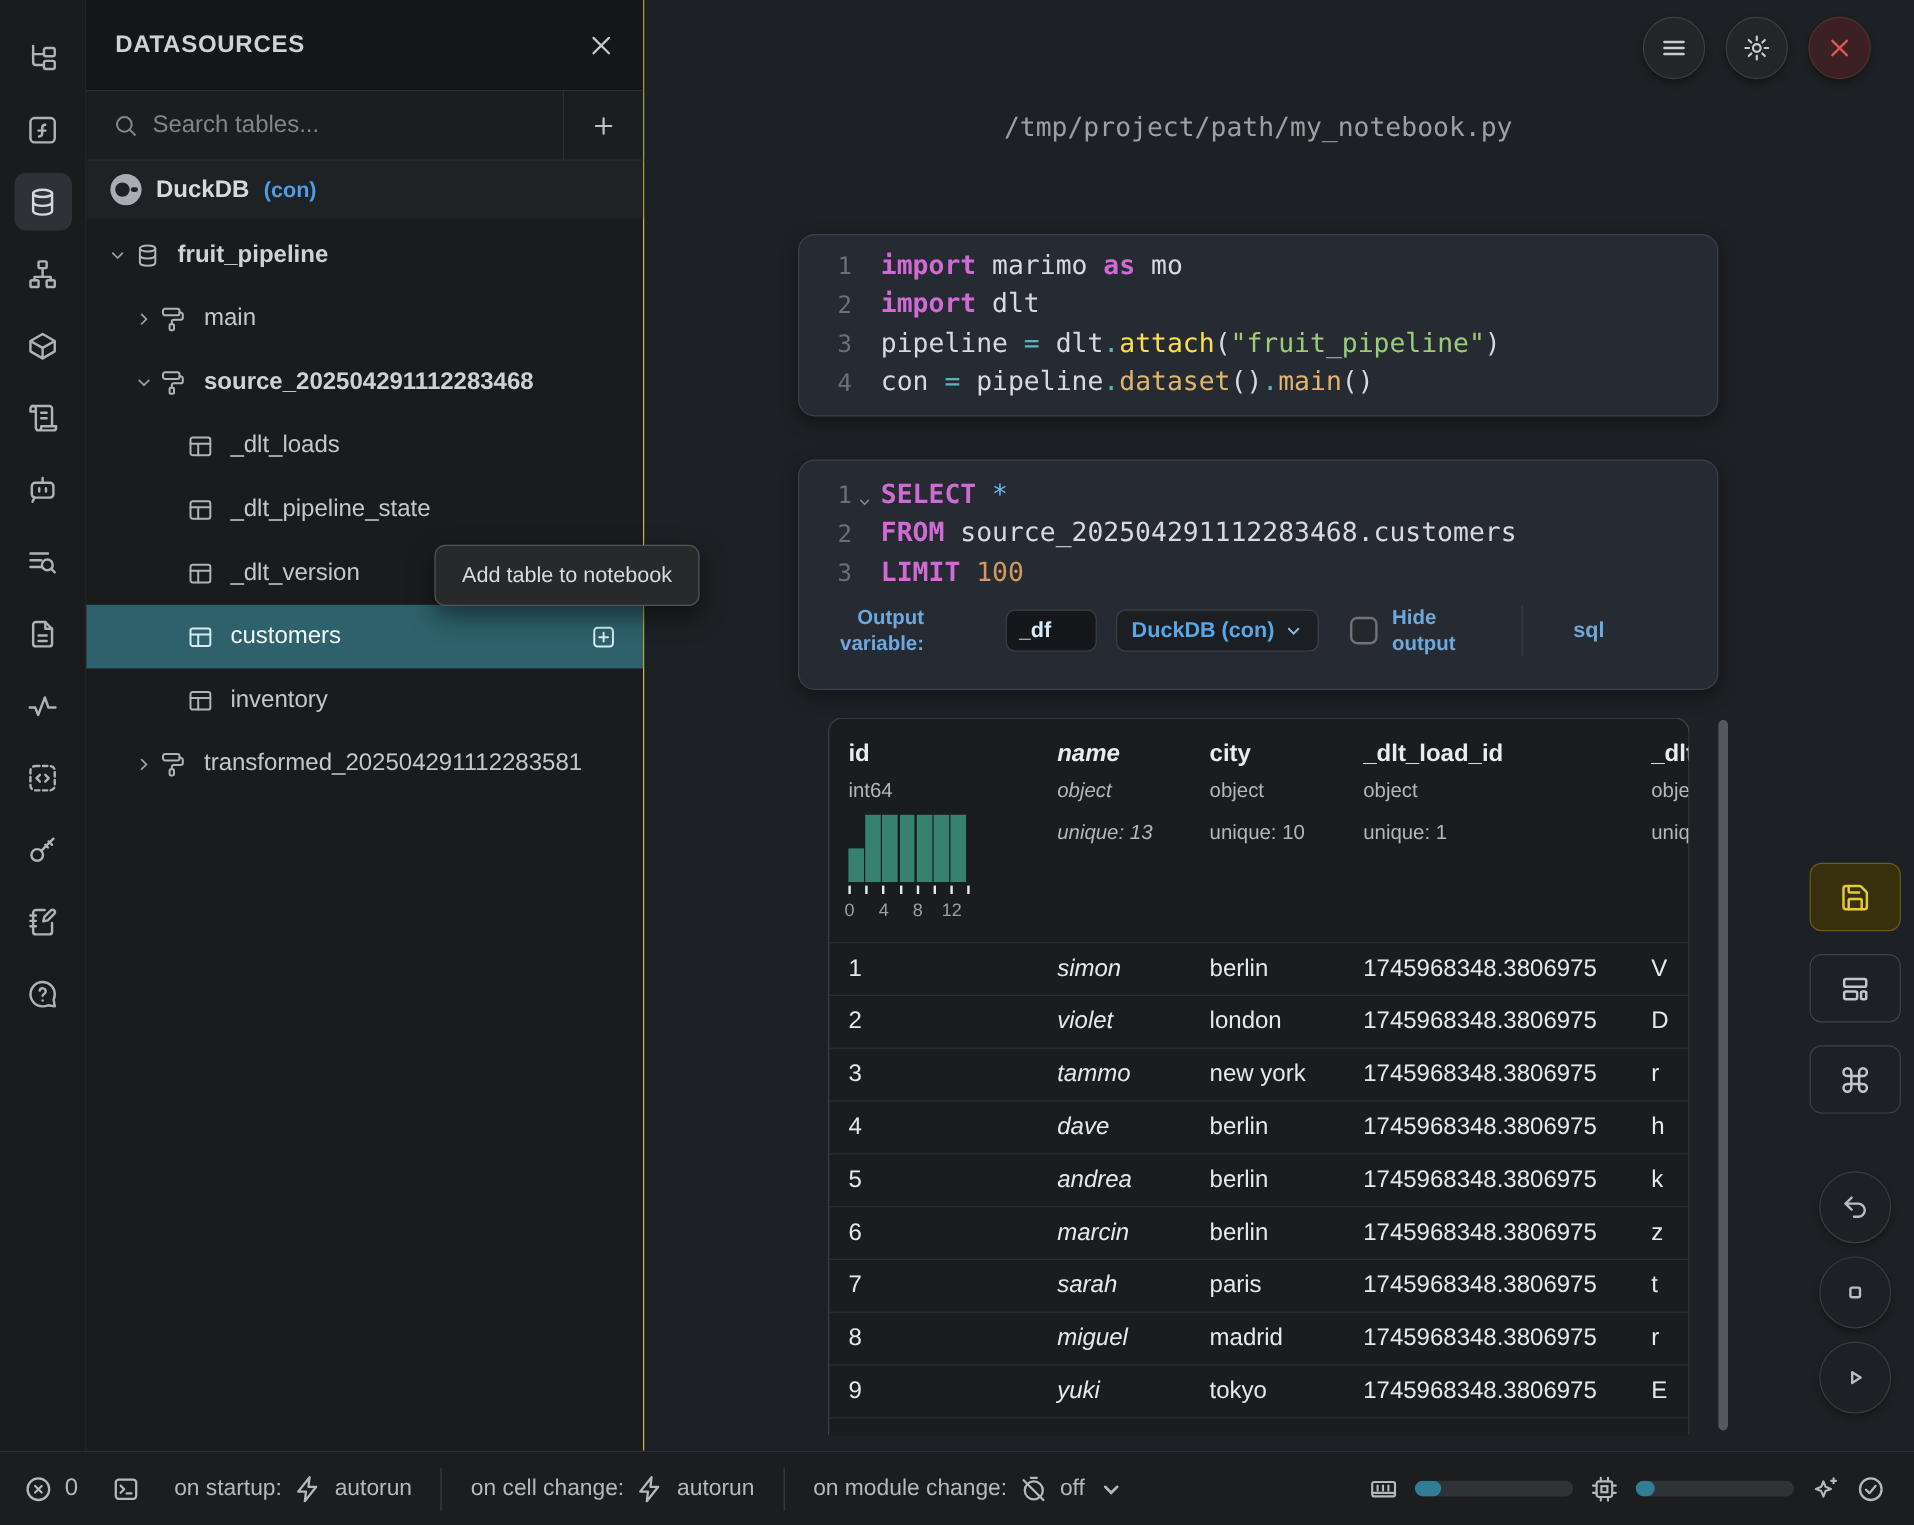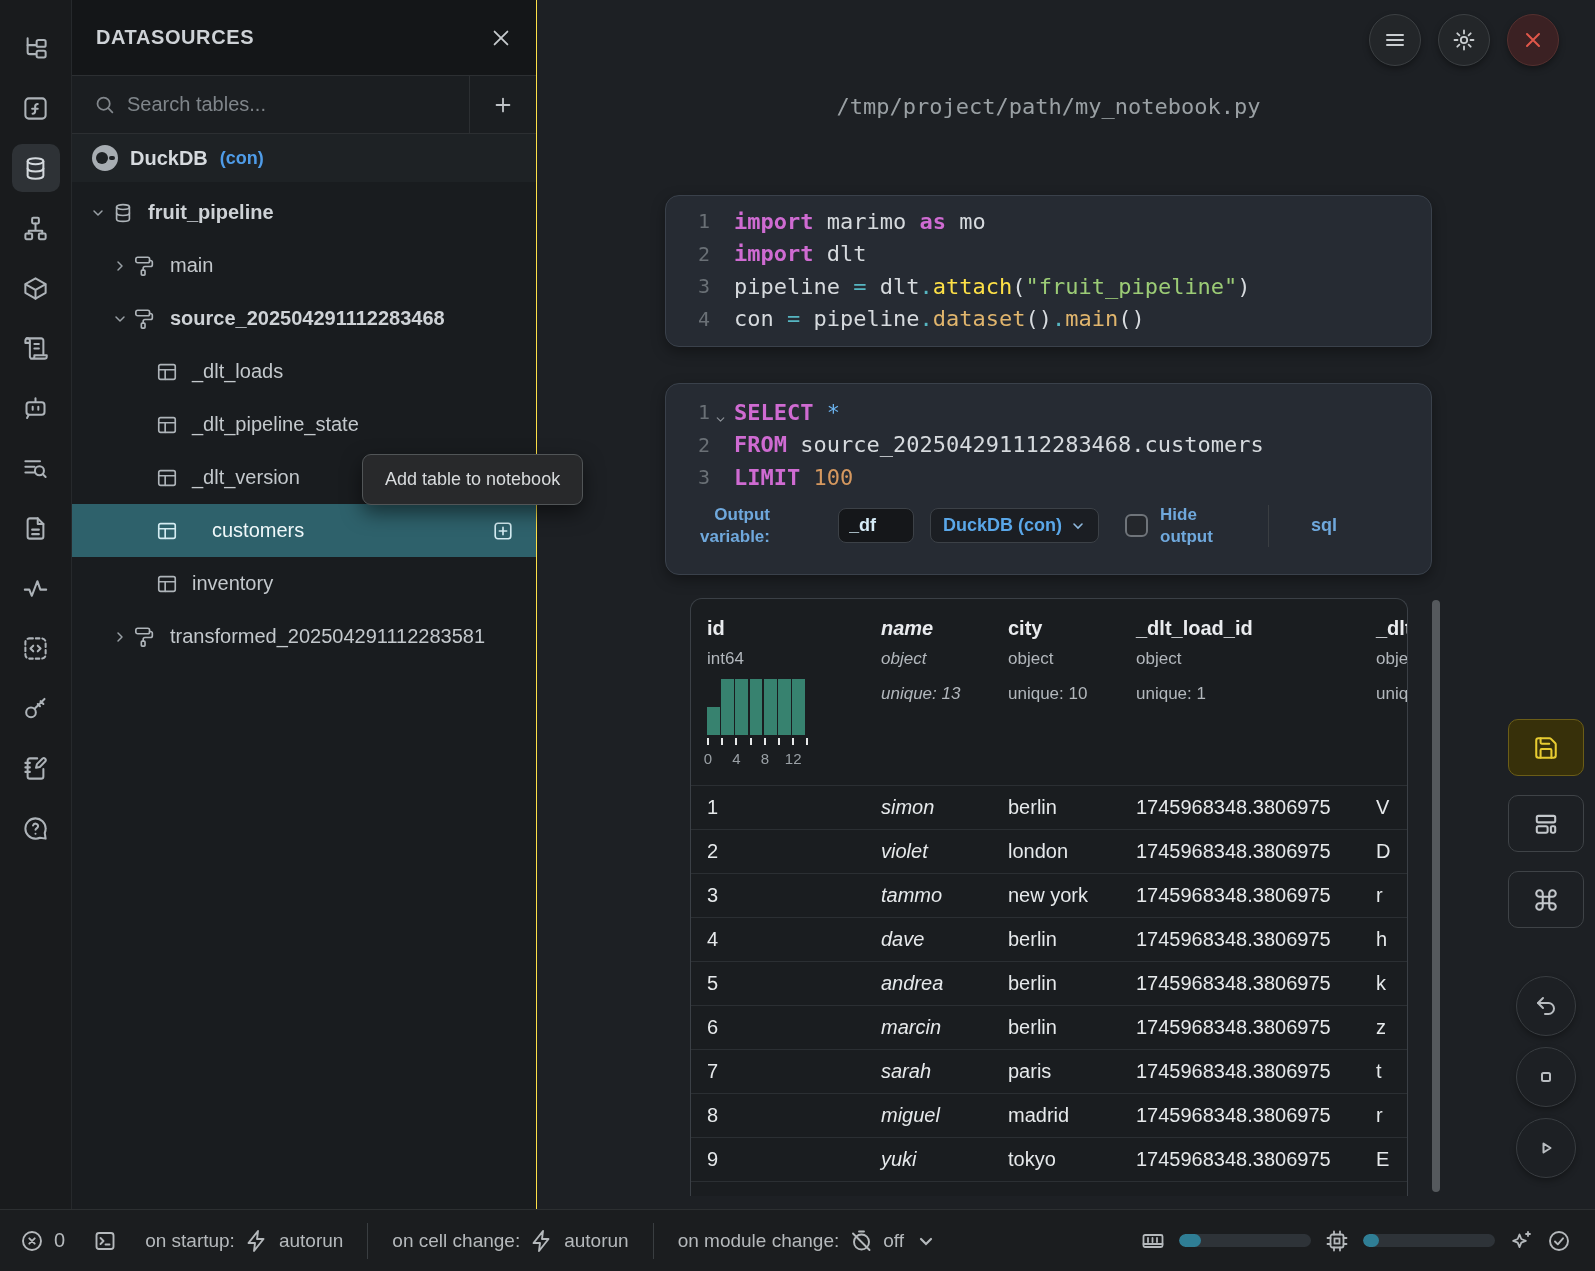--- a/index.html
+++ b/index.html
@@ -34,21 +34,21 @@
   .tree { padding-top:4px; }
   .tree-row { height:53px; display:flex; align-items:center; color:#c3c8cc; font-size:20px; }
   .tree-row .chev { width:22px; flex:none; display:flex; color:#9aa0a6; }
   .tree-row .chev svg { width:16px; height:16px; }
   .tree-row .ticon { flex:none; display:flex; margin-right:14px; color:#aeb4b9; }
   .tree-row .ticon svg { width:22px; height:22px; }
   .tree-row .tlabel { white-space:nowrap; }
   .tree-row.bold .tlabel { font-weight:bold; color:#ced2d6; }
   .tree-row.selected { background:#2e616b; color:#eef7f9; }
   .tree-row.selected .ticon { color:#d4ecf2; }
-  .tree-row.selected .tlabel { color:#f0f8fa;margin-left:20px; }
+  .tree-row.selected .tlabel { color:#f0f8fa; }
   .row-action { margin-left:auto; margin-right:22px; display:flex; color:#d4ecf2; }
   .row-action svg { width:22px; height:22px; }
 
   .tooltip { position:absolute; left:362px; top:454px; height:51px; padding:0 22px; line-height:49px; background:#28292b; border:1px solid #515557; border-radius:9px; font-size:18px; color:#d8dbdd; box-shadow:0 8px 20px rgba(0,0,0,.5); z-index:60; white-space:nowrap; }
 
   
   .main { position:absolute; left:537px; top:0; width:1058px; height:1209px; background:#1d2024; }
   .win-controls { position:absolute; top:14px; right:36px; display:flex; gap:17px; z-index:20; }
   .circle-btn { width:52px; height:52px; border-radius:50%; background:#232629; border:1px solid #3c4043; display:flex; align-items:center; justify-content:center; color:#c9cdd0; box-shadow:0 3px 6px rgba(0,0,0,.35); }
   .circle-btn svg { width:24px; height:24px; }

